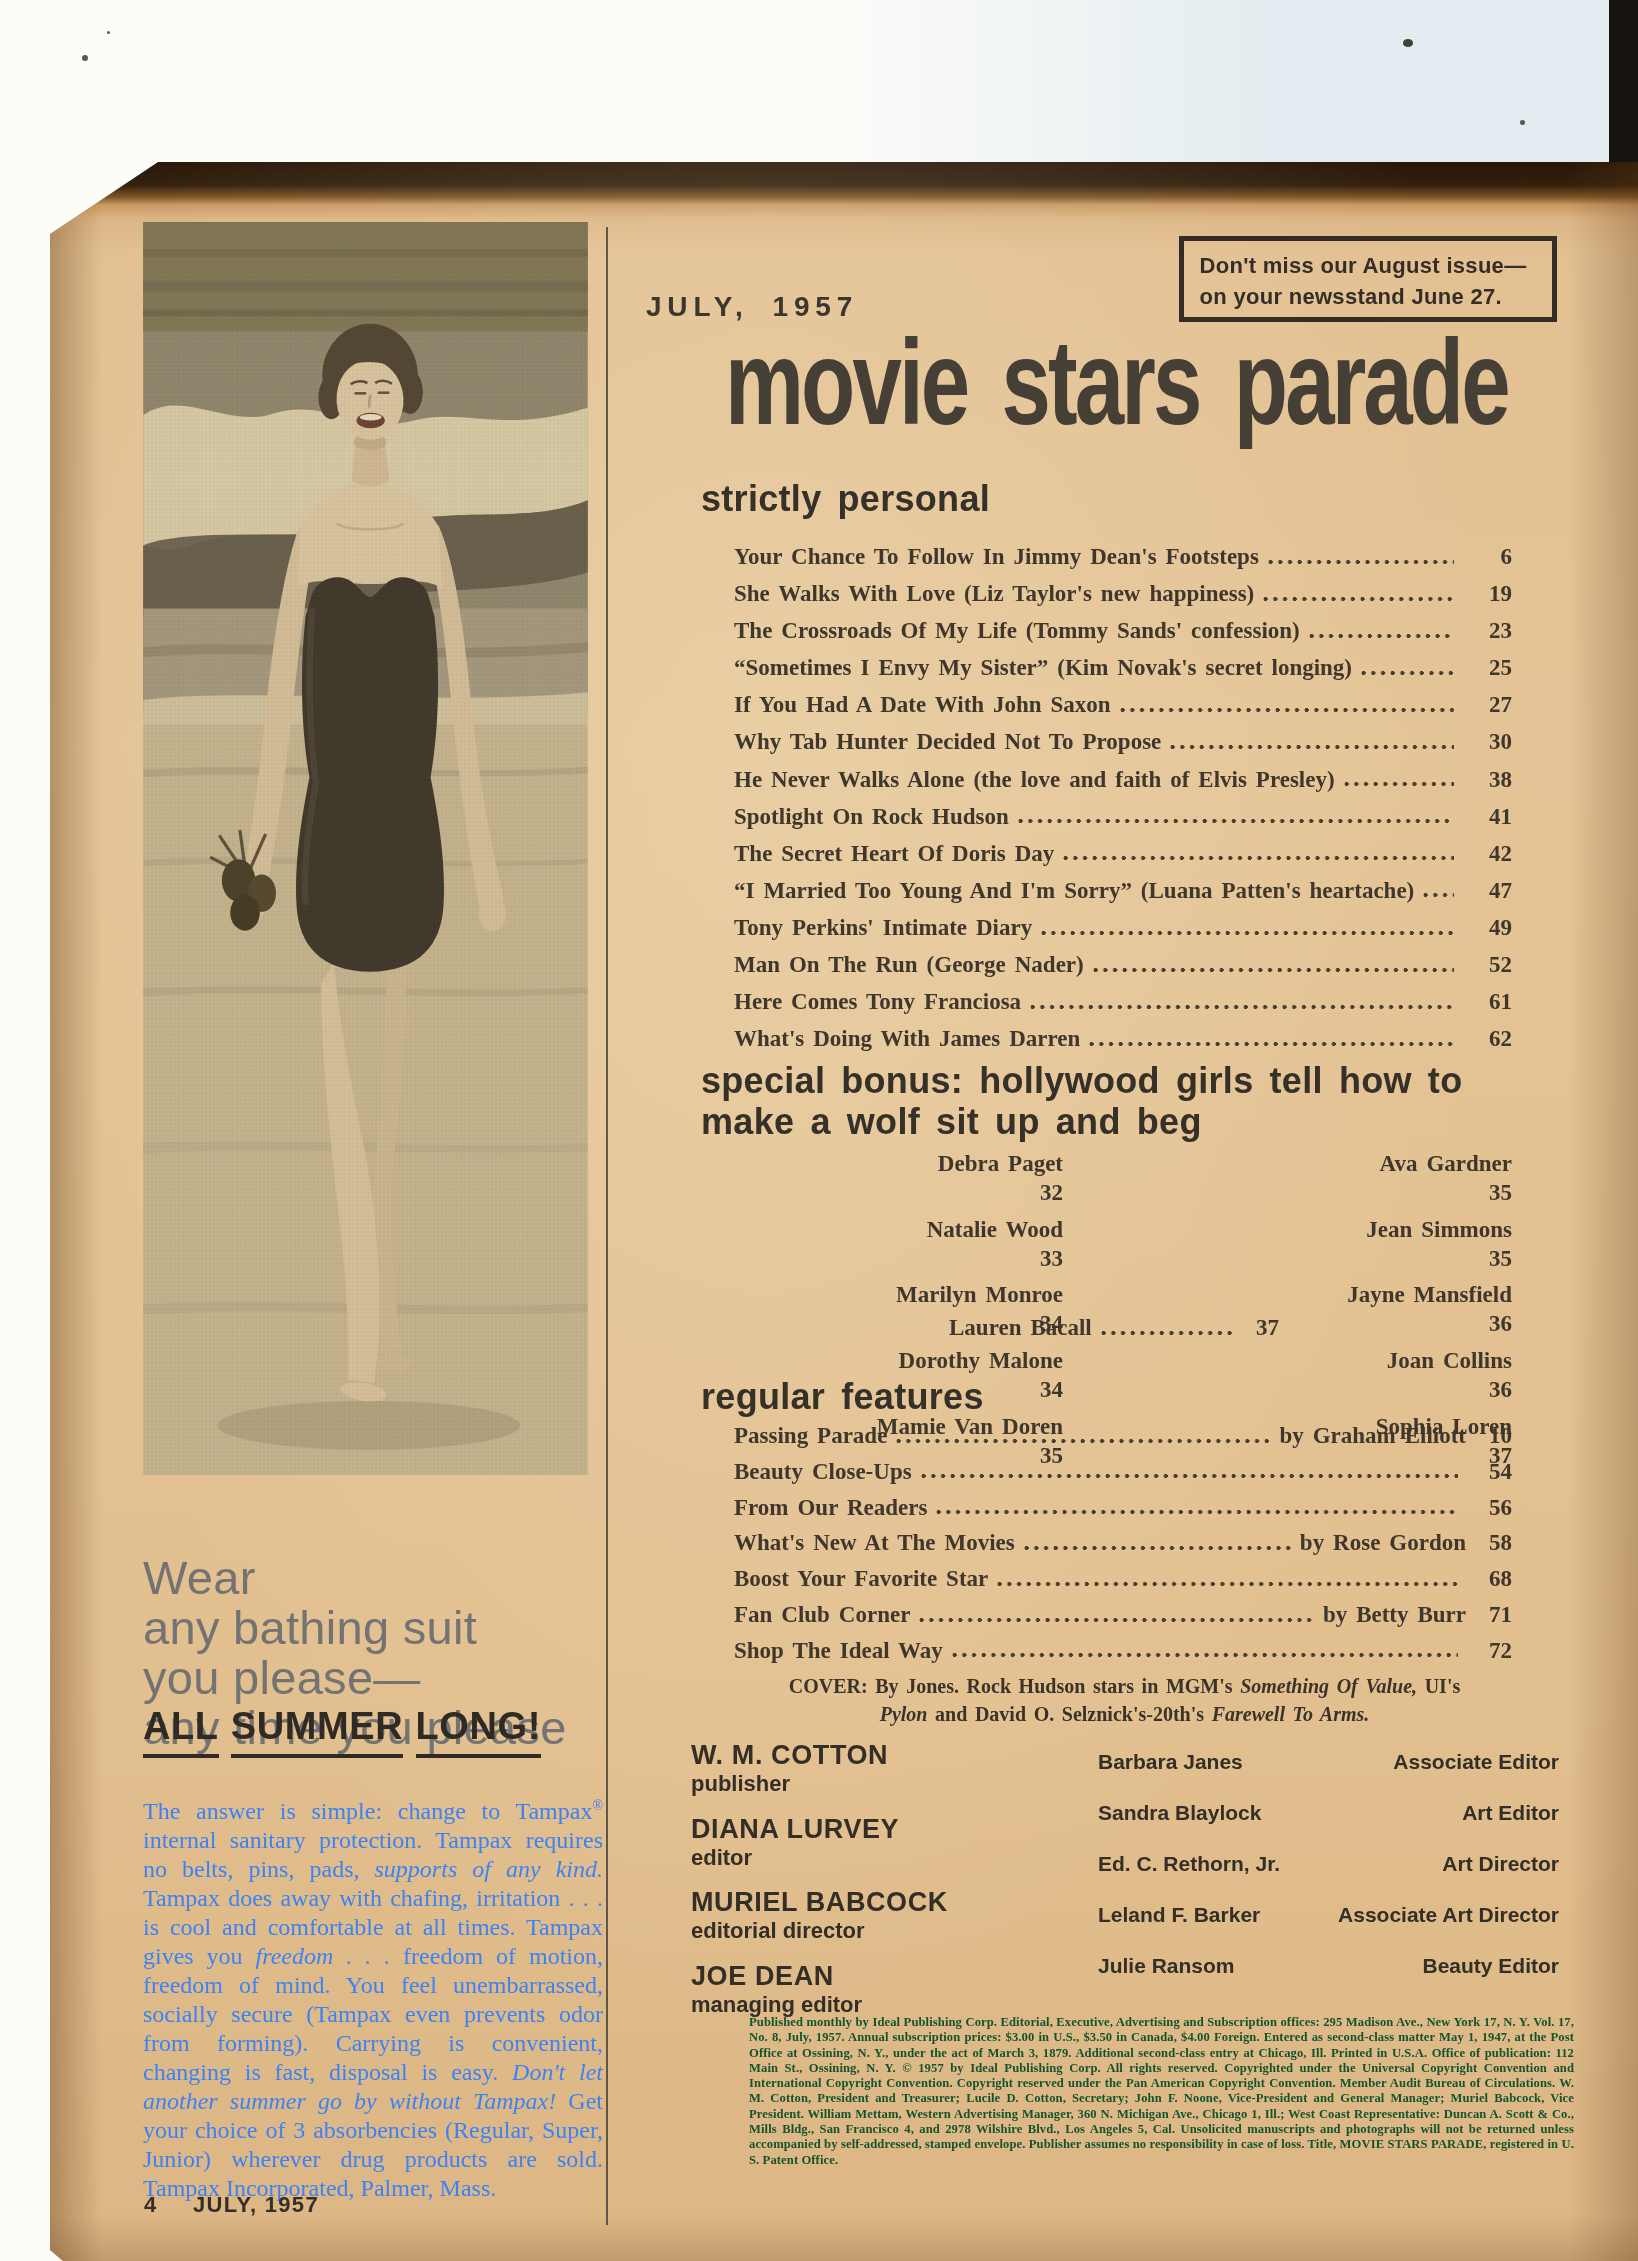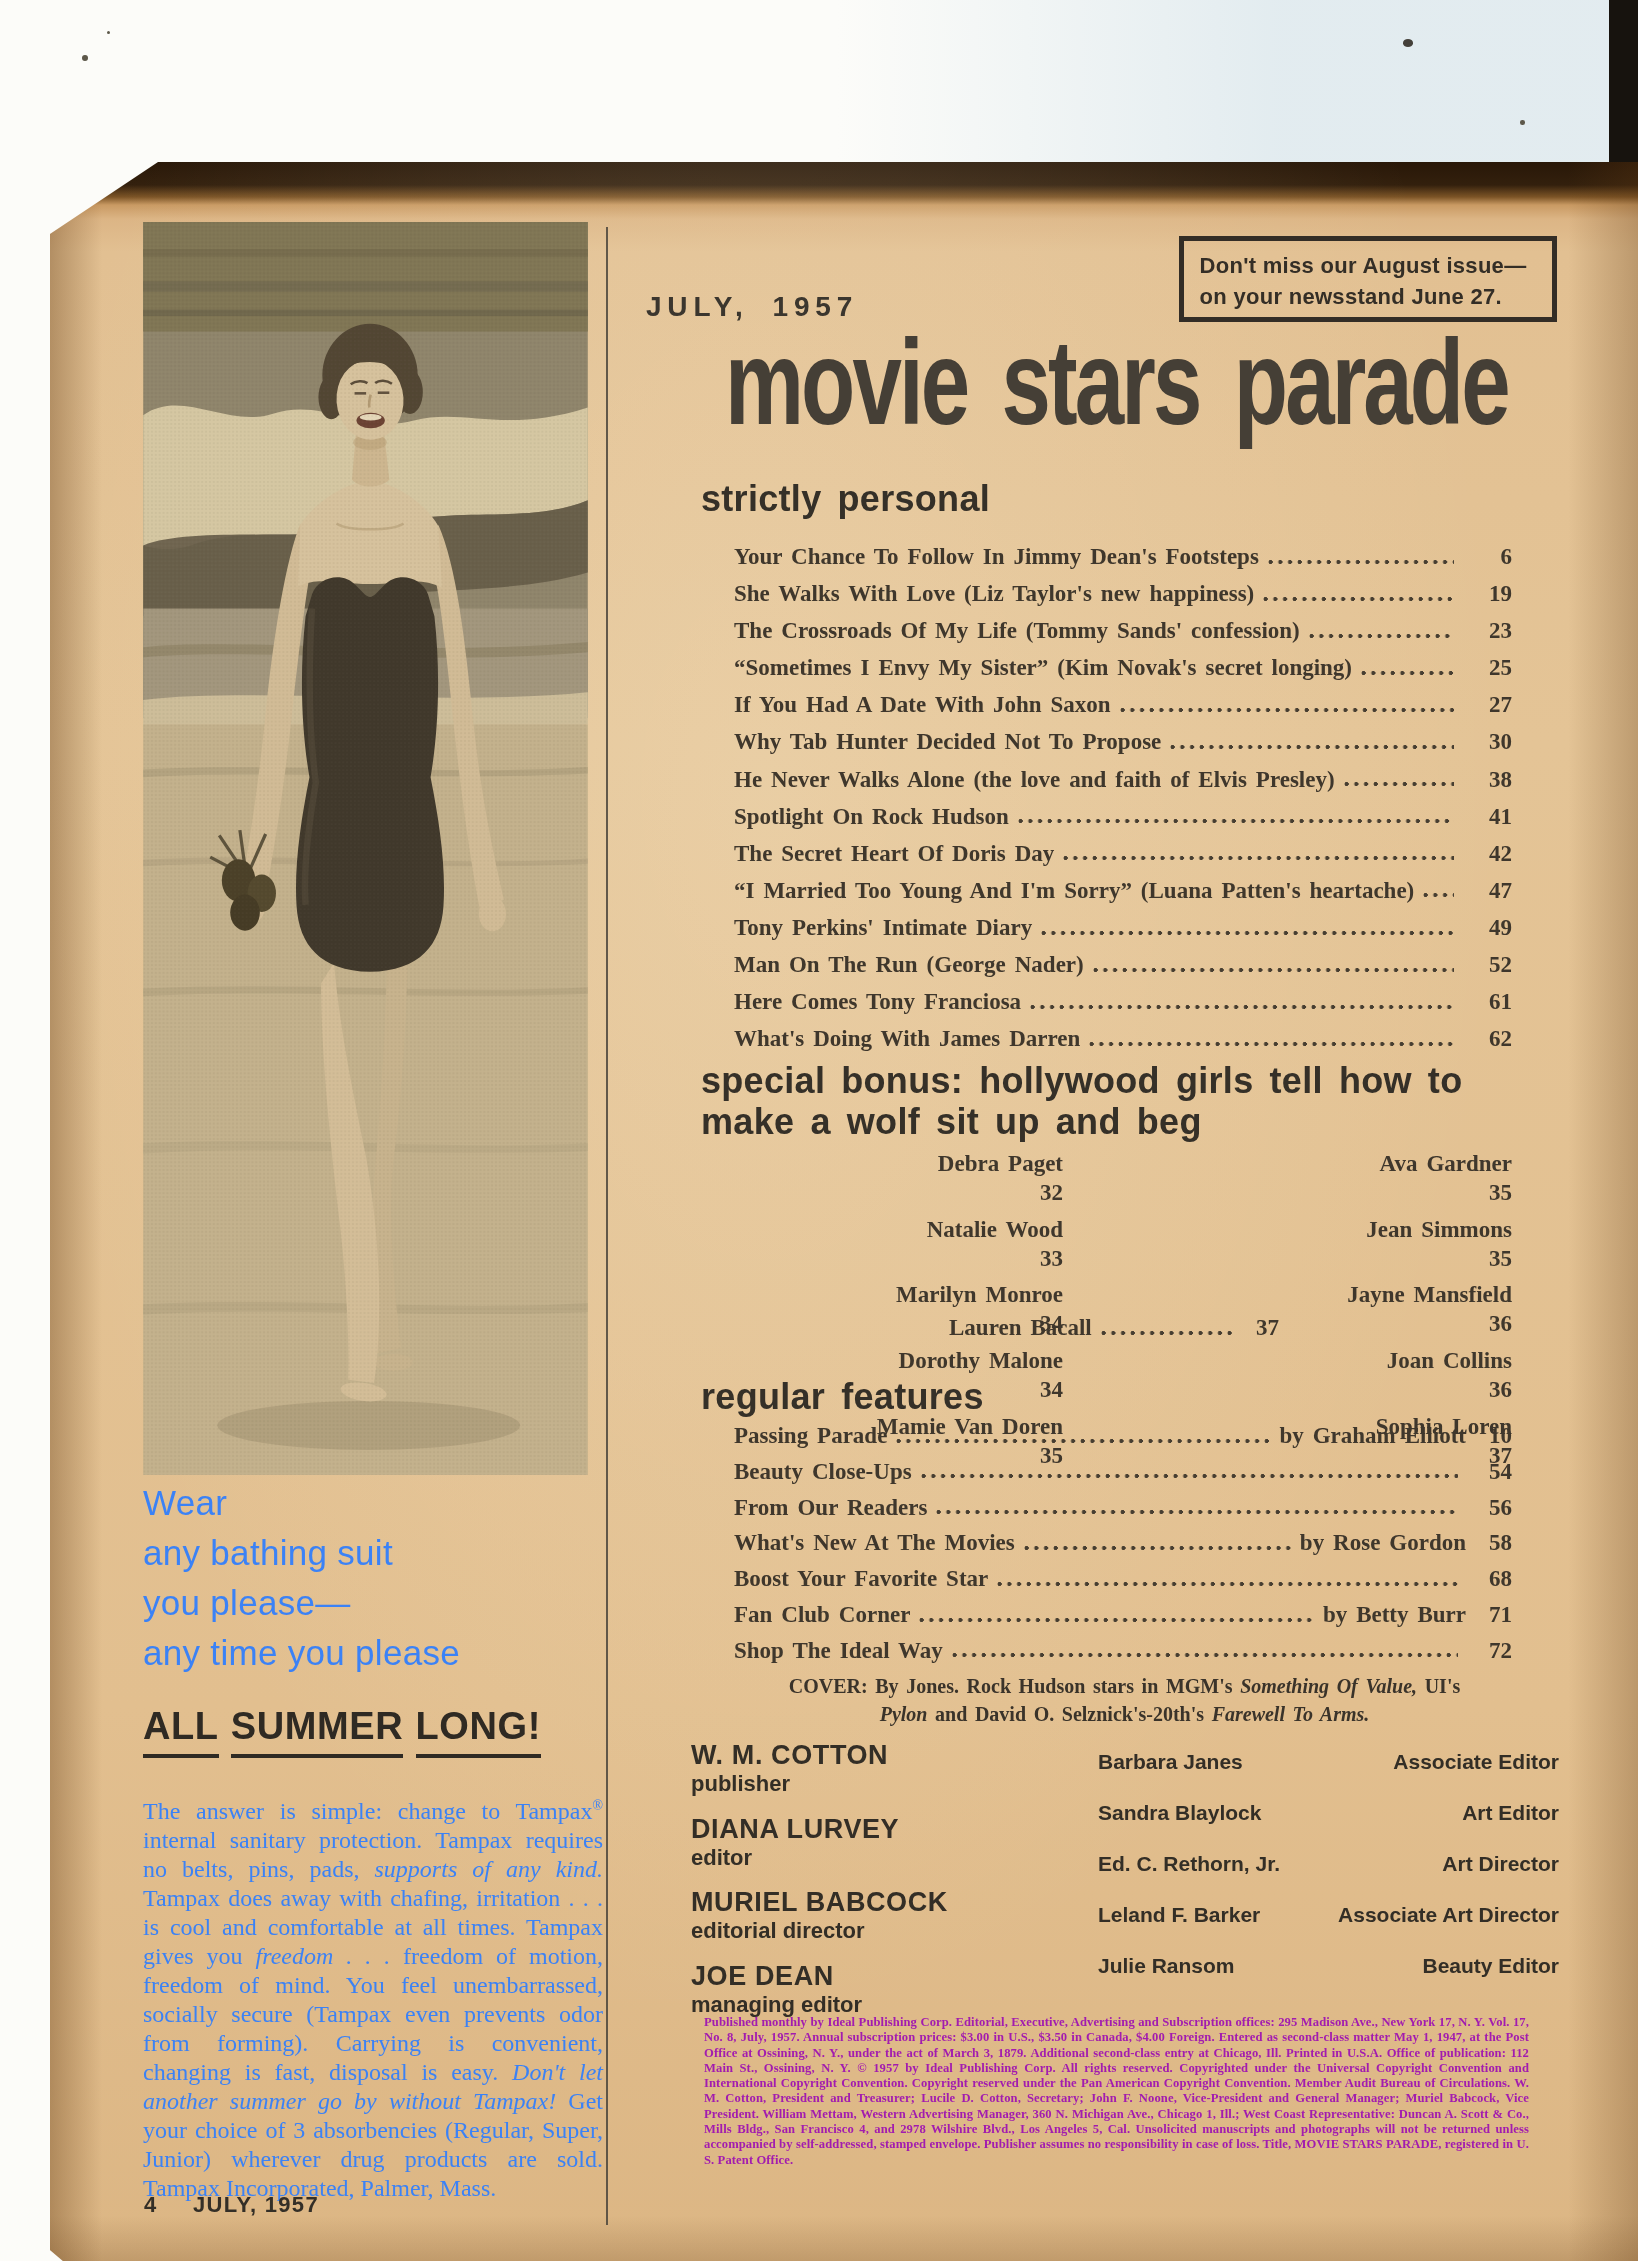--- a/index.html
+++ b/index.html
@@ -18,22 +18,22 @@
   .vignette{position:absolute;inset:0;pointer-events:none;
         background:linear-gradient(90deg,rgba(101,62,23,.38),rgba(101,62,23,0) 52px),
                    linear-gradient(270deg,rgba(96,58,20,.30),rgba(96,58,20,0) 71px),
                    linear-gradient(0deg,rgba(96,58,20,.22),rgba(96,58,20,0) 45px),
                    radial-gradient(ellipse at 45% 30%,rgba(255,246,222,.20),rgba(0,0,0,0) 60%);}
   .corner-wedge{position:absolute;left:0;top:2192px;width:64px;height:70px;background:#fcfcf9;
         clip-path:polygon(0 22%,100% 100%,0 100%);}
   
   .photo{position:absolute;left:143px;top:222px;width:445px;height:1253px;}
   .divider{position:absolute;left:606px;top:227px;width:1.9px;height:1998px;background:#4a443b;opacity:.85;}
-  .ad-headline{position:absolute;left:143px;top:1478px;width:451px;color:#3b82f6;
-        font-size:35px;line-height:50px;letter-spacing:0.3px;}
+  .ad-headline{position:absolute;left:143px;top:1553px;width:451px;color:#737373;
+        font-size:47px;line-height:50px;letter-spacing:0.3px;}
   .summer{position:absolute;left:143px;top:1705px;width:457px;color:#2f2a23;
         font-size:38px;font-weight:bold;letter-spacing:0.6px;white-space:nowrap;}
   .summer .uw{display:inline-block;border-bottom:4.5px solid #2f2a23;padding-bottom:5.8px;margin-right:12.2px;}
   .ad-body{position:absolute;left:143px;top:1791px;width:460px;color:#3b82f6;
         font-family:"Liberation Serif","DejaVu Serif",serif;
         font-size:24px;line-height:29px;text-align:justify;}
   .ad-body sup{font-size:58%;}
   .ad-footer{position:absolute;left:144px;top:2192px;color:#342f27;font-size:22px;font-weight:bold;letter-spacing:1.3px;}
   .ad-footer .num{margin-right:28px;}
   
@@ -72,21 +72,21 @@
         word-spacing:2.6px;}
   
   .staff-left{position:absolute;left:691px;top:1739px;width:361px;color:#332e26;}
   .staff-left .entry{margin-bottom:15.5px;}
   .staff-left .name{font-size:27px;font-weight:bold;letter-spacing:0.6px;line-height:32px;}
   .staff-left .role{font-size:22px;font-weight:bold;line-height:26px;}
   .staff-right{position:absolute;left:1098px;top:1750px;width:461px;color:#332e26;}
   .staff-right .entry{display:flex;justify-content:space-between;margin-bottom:28px;}
   .staff-right .name,.staff-right .role{font-size:21px;font-weight:bold;line-height:23px;}
   
-  .fine{position:absolute;left:704px;top:2015px;width:825px;color:#a21caf;
+  .fine{position:absolute;left:749px;top:2015px;width:825px;color:#14532d;
         font-family:"Liberation Serif","DejaVu Serif",serif;font-size:12.6px;font-weight:bold;
         line-height:15.3px;text-align:justify;letter-spacing:0.1px;}
 </style>
 </head>
 <body>
 
 <div class="canvas">
   <div class="scan-tint"></div>
   <div class="black-strip"></div>
   <div class="speck" style="left:82px;top:55px;width:5.8px;height:5.8px;"></div>

